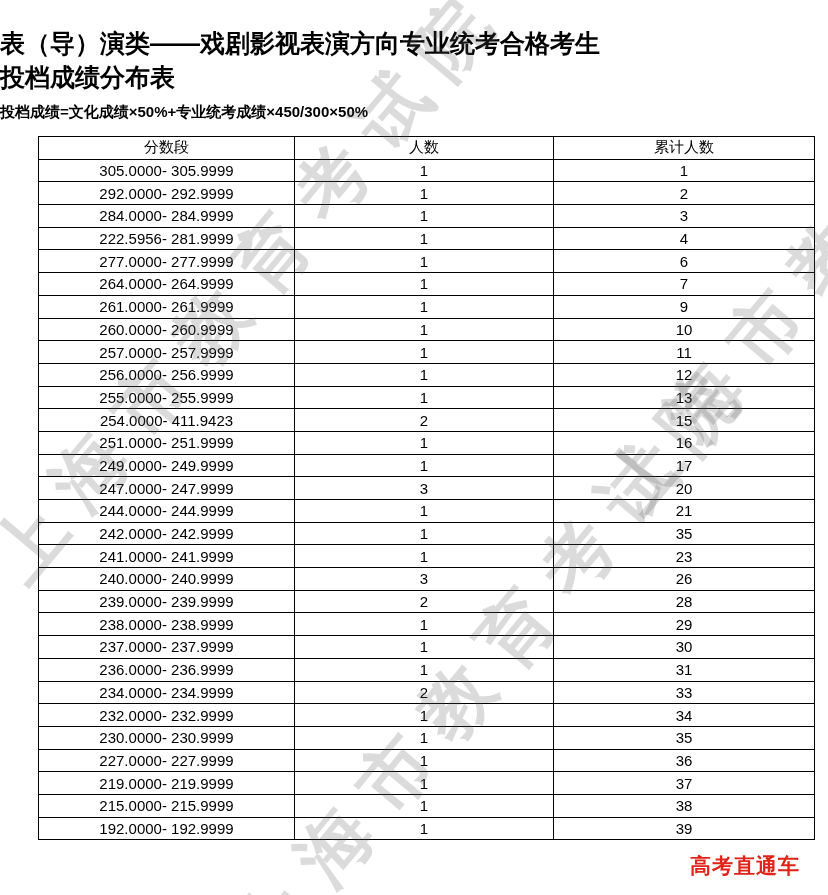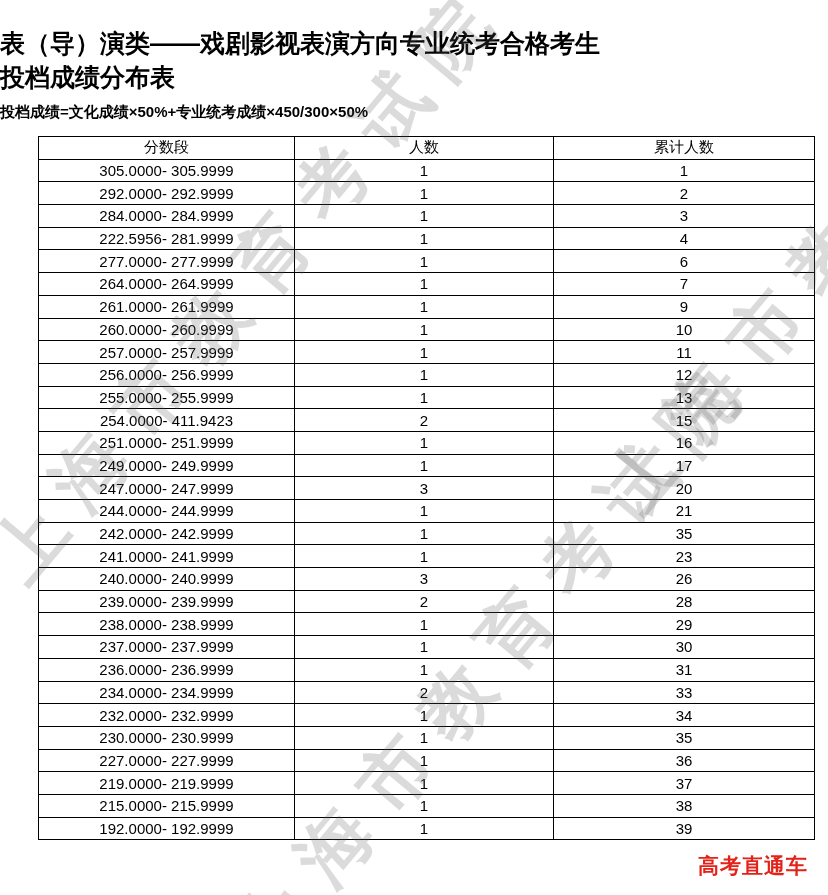--- a/index.html
+++ b/index.html
@@ -51,21 +51,21 @@
     transform-origin:0 0;
     transform:rotate(-50deg);
     pointer-events:none;
     user-select:none;
   }
   .wm1{left:-30px; top:540px;}
   .wm2{left:215px; top:915px;}
   .wm3{left:585px; top:470px;}
   .badge{
     position:absolute;
-    right:20px; bottom:15px;
+    right:28px; bottom:15px;
     z-index:20;
     color:#e2231a;
     font-size:21px;
     font-weight:bold;
     letter-spacing:1px;
   }
 </style>
 </head>
 <body>
 

